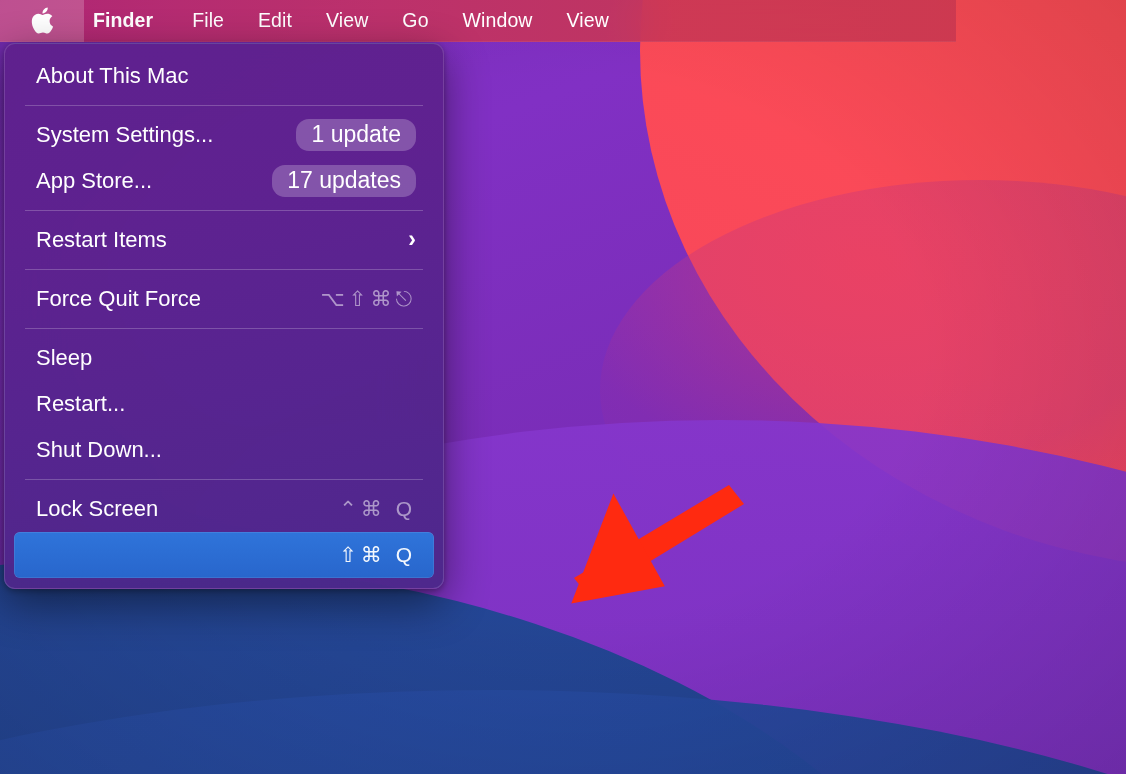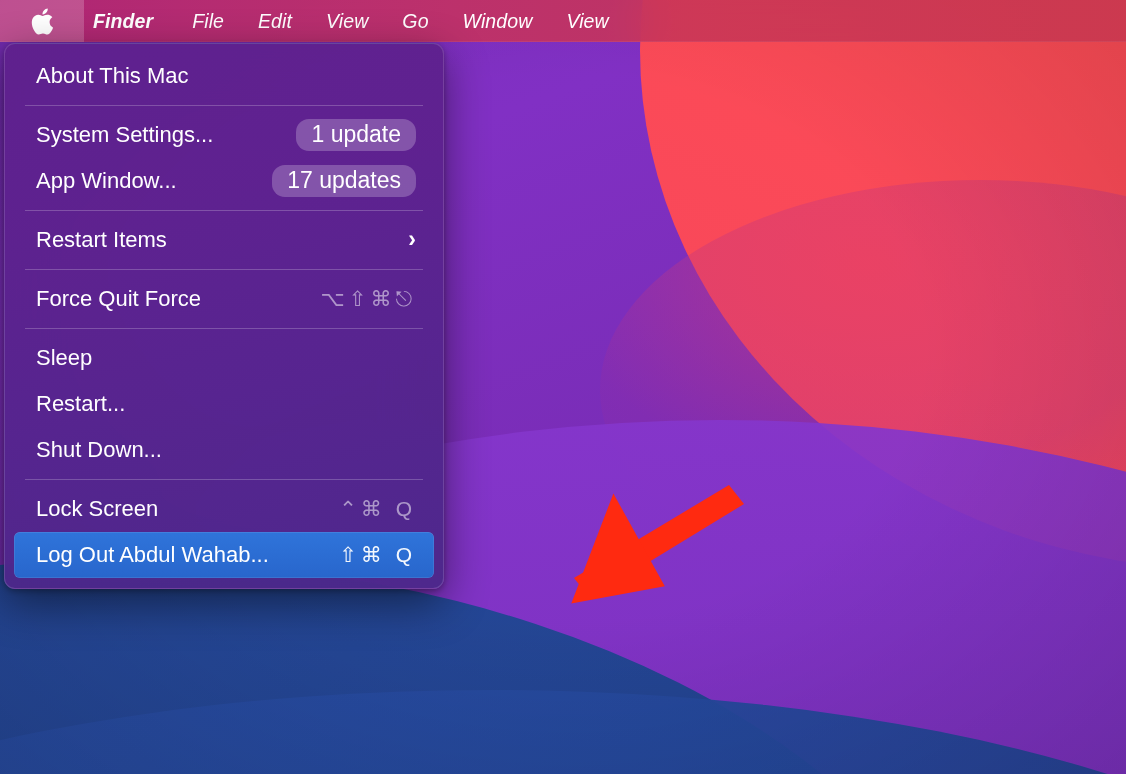--- a/index.html
+++ b/index.html
@@ -56,27 +56,26 @@
     background: linear-gradient(120deg,#2a4fa8 0%, #24479a 60%, #20408c 100%);
     opacity:0.95;
   }
   .wp-vignette {
     position:absolute; inset:0;
     background: radial-gradient(ellipse at 50% 45%, rgba(0,0,0,0) 45%, rgba(0,0,0,0.14) 100%);
   }
 
   
   #menubar {
-    position:absolute; left:0; top:0; width:1126px; height:42px;
+    position:absolute; left:0; top:0; width:956px; height:42px;
     background: linear-gradient(90deg, rgba(182,36,110,0.88) 0%, rgba(190,44,104,0.88) 18%, rgba(197,50,96,0.88) 40%, rgba(200,54,86,0.88) 65%, rgba(200,56,80,0.88) 100%);
     backdrop-filter: blur(18px);
-    display:flex; align-items:flex-start;
+    display:flex; align-items:center;
     z-index:40;
     border-bottom:1px solid rgba(255,255,255,0.06);
-    font-style:italic;
   }
   .mb-apple {
     width:84px; height:42px;
     display:flex; align-items:center; justify-content:center;
     background: rgba(255,255,255,0.20);
   }
   .apple-glyph { display:block; }
   .mb-item {
     height:42px; display:flex; align-items:center;
     padding:0 17px;
@@ -191,21 +190,21 @@
         <span class="mr-label">About This Mac</span>
         <span class="mr-spacer"></span>
       </div>
       <div class="separator"></div>
       <div class="menu-row">
         <span class="mr-label">System Settings...</span>
         <span class="mr-spacer"></span>
         <span class="mr-badge">1 update</span>
       </div>
       <div class="menu-row">
-        <span class="mr-label">App Window...</span>
+        <span class="mr-label">App Store...</span>
         <span class="mr-spacer"></span>
         <span class="mr-badge">17 updates</span>
       </div>
       <div class="separator"></div>
       <div class="menu-row">
         <span class="mr-label">Restart Items</span>
         <span class="mr-spacer"></span>
         <span class="mr-chevron">›</span>
       </div>
       <div class="separator"></div>
@@ -227,21 +226,20 @@
         <span class="mr-label">Shut Down...</span>
         <span class="mr-spacer"></span>
       </div>
       <div class="separator"></div>
       <div class="menu-row">
         <span class="mr-label">Lock Screen</span>
         <span class="mr-spacer"></span>
         <span class="mr-shortcut">⌃⌘ Q</span>
       </div>
       <div class="menu-row selected">
-        <span class="mr-label">Log Out Abdul Wahab...</span>
         <span class="mr-spacer"></span>
         <span class="mr-shortcut">⇧⌘ Q</span>
       </div>
     </div>
 
   <svg id="annotation-arrow" viewBox="0 0 230 130">
     <g>
       <polygon points="213,3 228,22 74,116 58,96" fill="#FF2A10"></polygon>
       <polygon points="57,13 95,112 0,116" transform="translate(47,-1) rotate(-8 50,60)" fill="#FF2A10"></polygon>
     </g>

